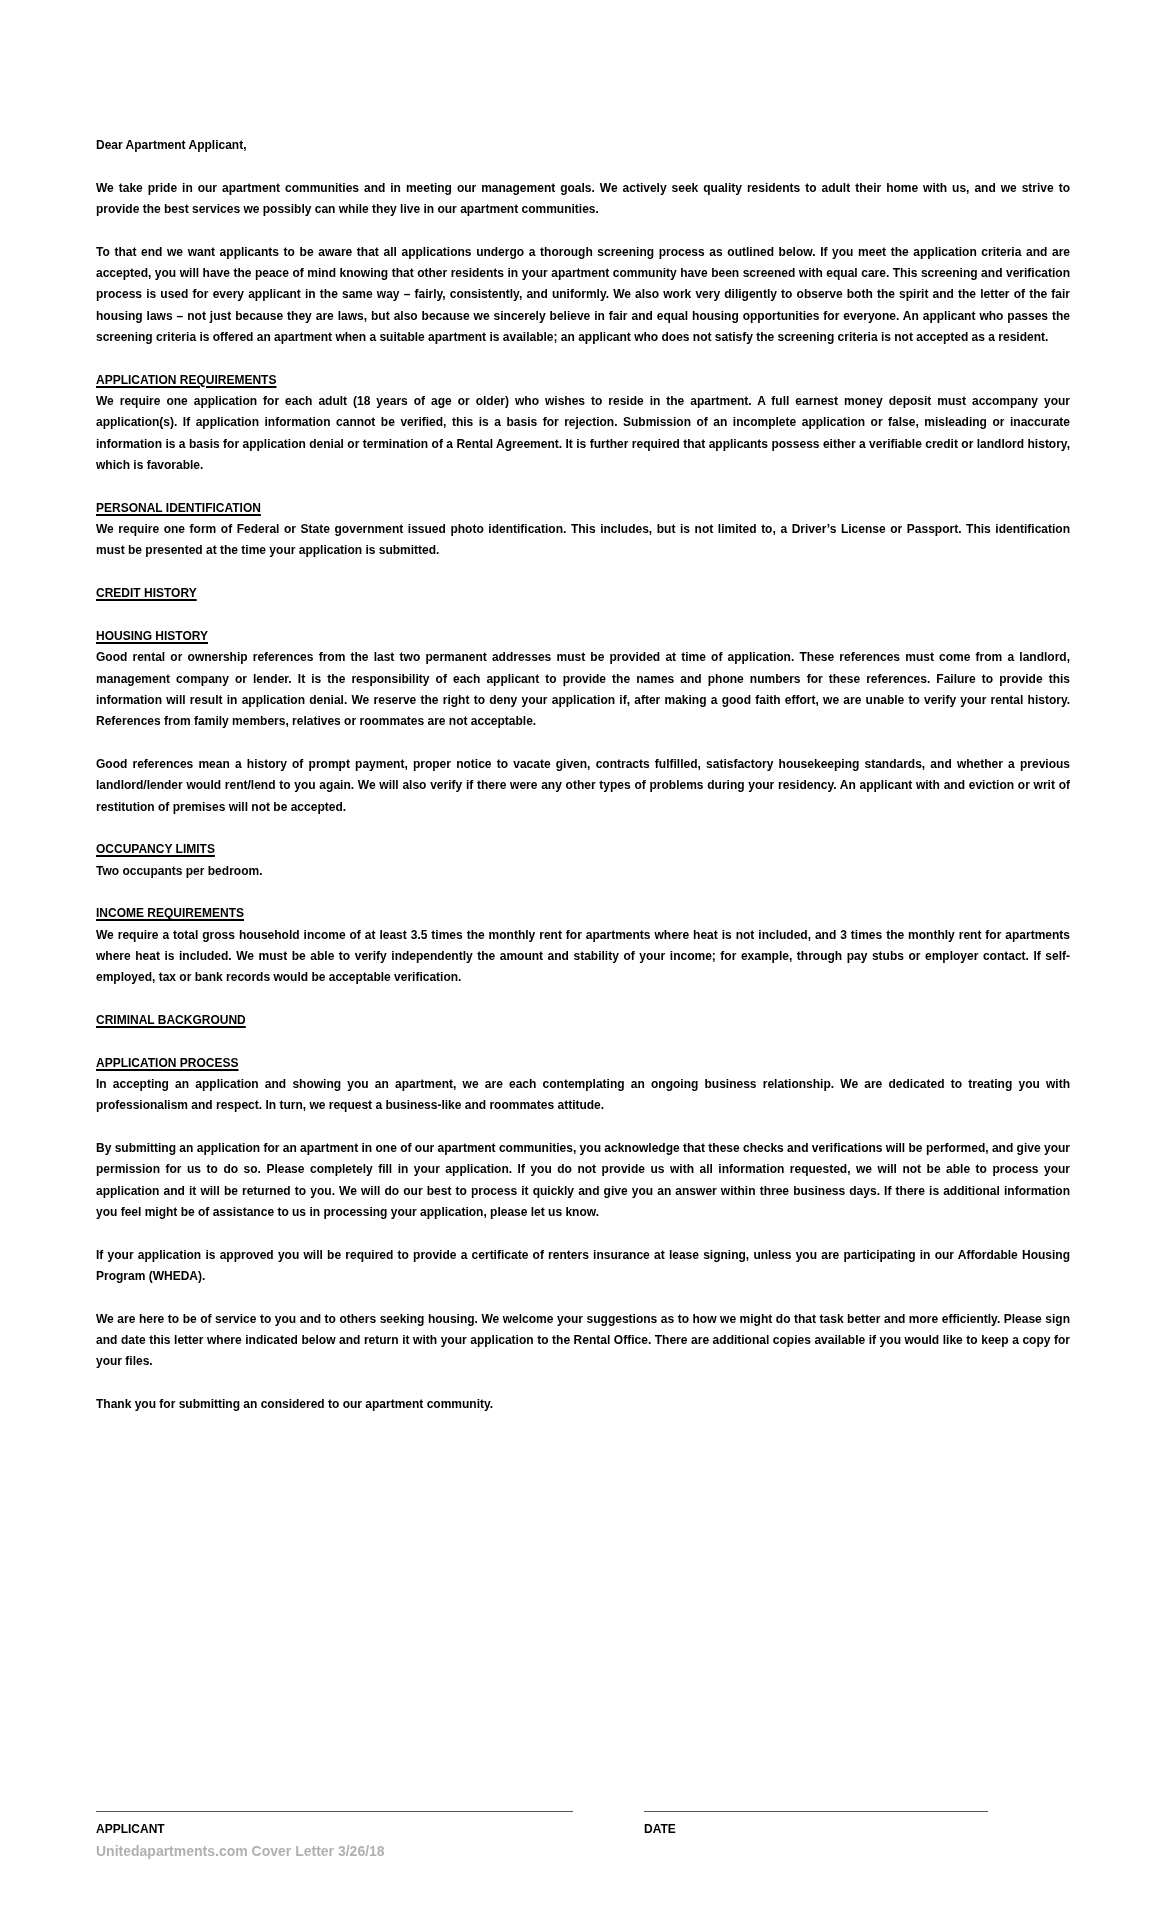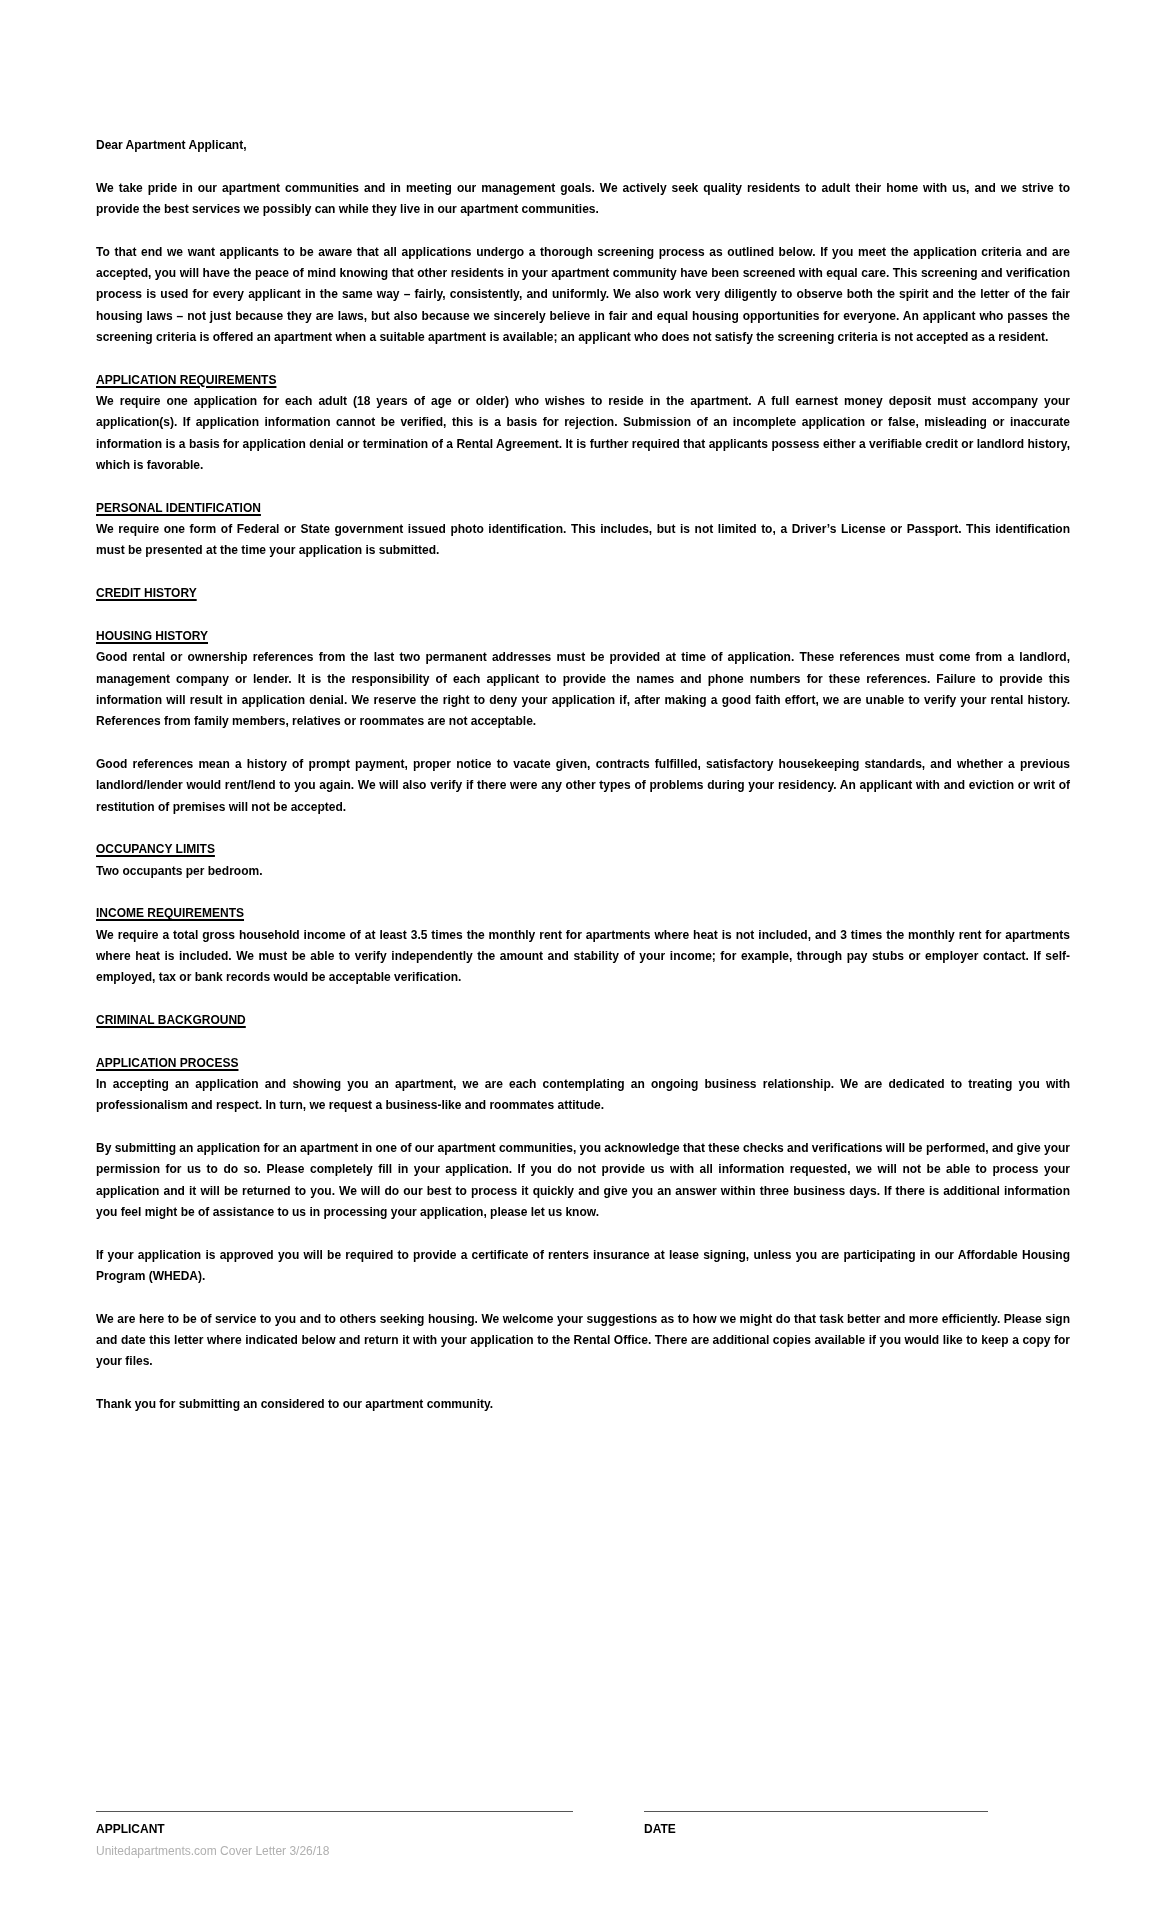--- a/index.html
+++ b/index.html
@@ -72,24 +72,24 @@
       font-size: 12px;
       font-weight: bold;
       line-height: 18px;
     }
     .sig-label.applicant { left: 96px; }
     .sig-label.date { left: 644px; }
     .footer-note {
       position: absolute;
       left: 96px;
       top: 1845px;
-      font-size: 12px;
+      font-size: 14px;
       line-height: 13px;
       color: #b0b0b0;
-      font-weight: normal;
+      font-weight: bold;
     }
   </style>
 </head>
 <body>
 
 <div class="page">
   <p class="para">Dear Apartment Applicant,</p>
   <p class="para">We take pride in our apartment communities and in meeting our management goals.  We actively seek quality residents to adult their home with us, and we strive to provide the best services we possibly can while they live in our apartment communities.</p>
   <p class="para">To that end we want applicants to be aware that all applications undergo a thorough screening process as outlined below.  If you meet the application criteria and are accepted, you will have the peace of mind knowing that other residents in your apartment community have been screened with equal care.  This screening and verification process is used for every applicant in the same way – fairly, consistently, and uniformly.  We also work very diligently to observe both the spirit and the letter of the fair housing laws – not just because they are laws, but also because we sincerely believe in fair and equal housing opportunities for everyone.  An applicant who passes the screening criteria is offered an apartment when a suitable apartment is available; an applicant who does not satisfy the screening criteria is not accepted as a resident.</p>
 

